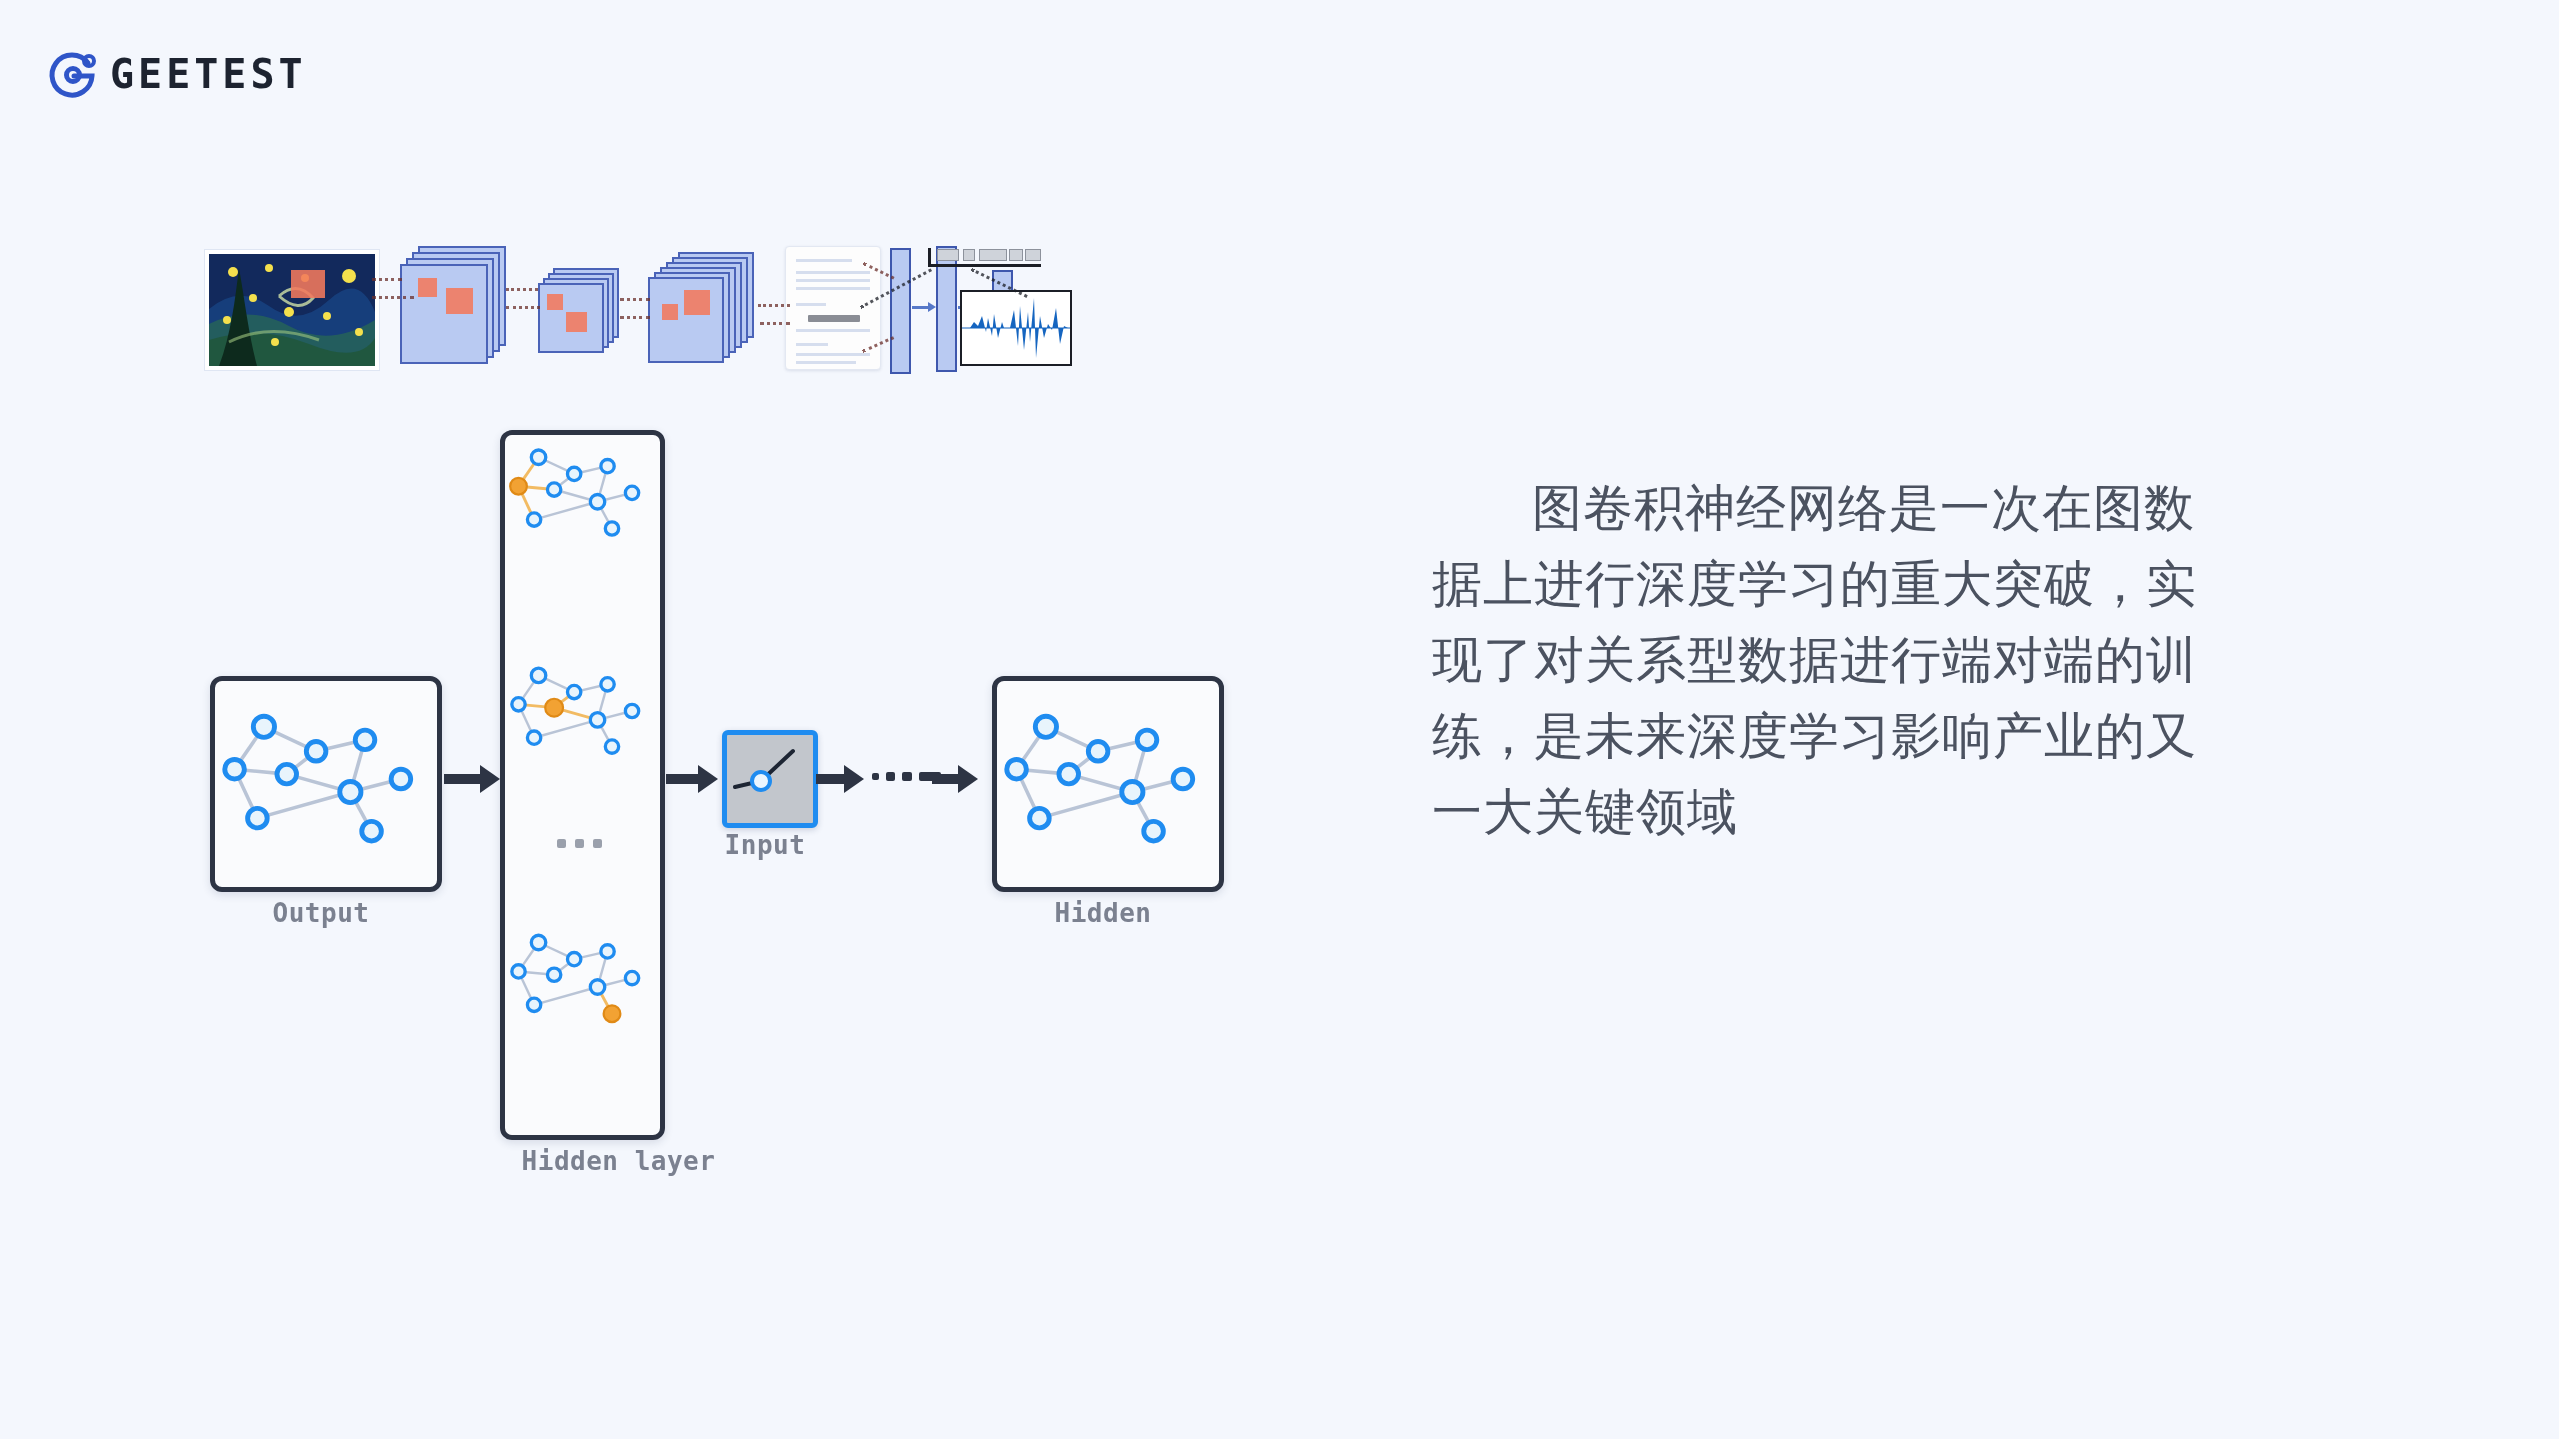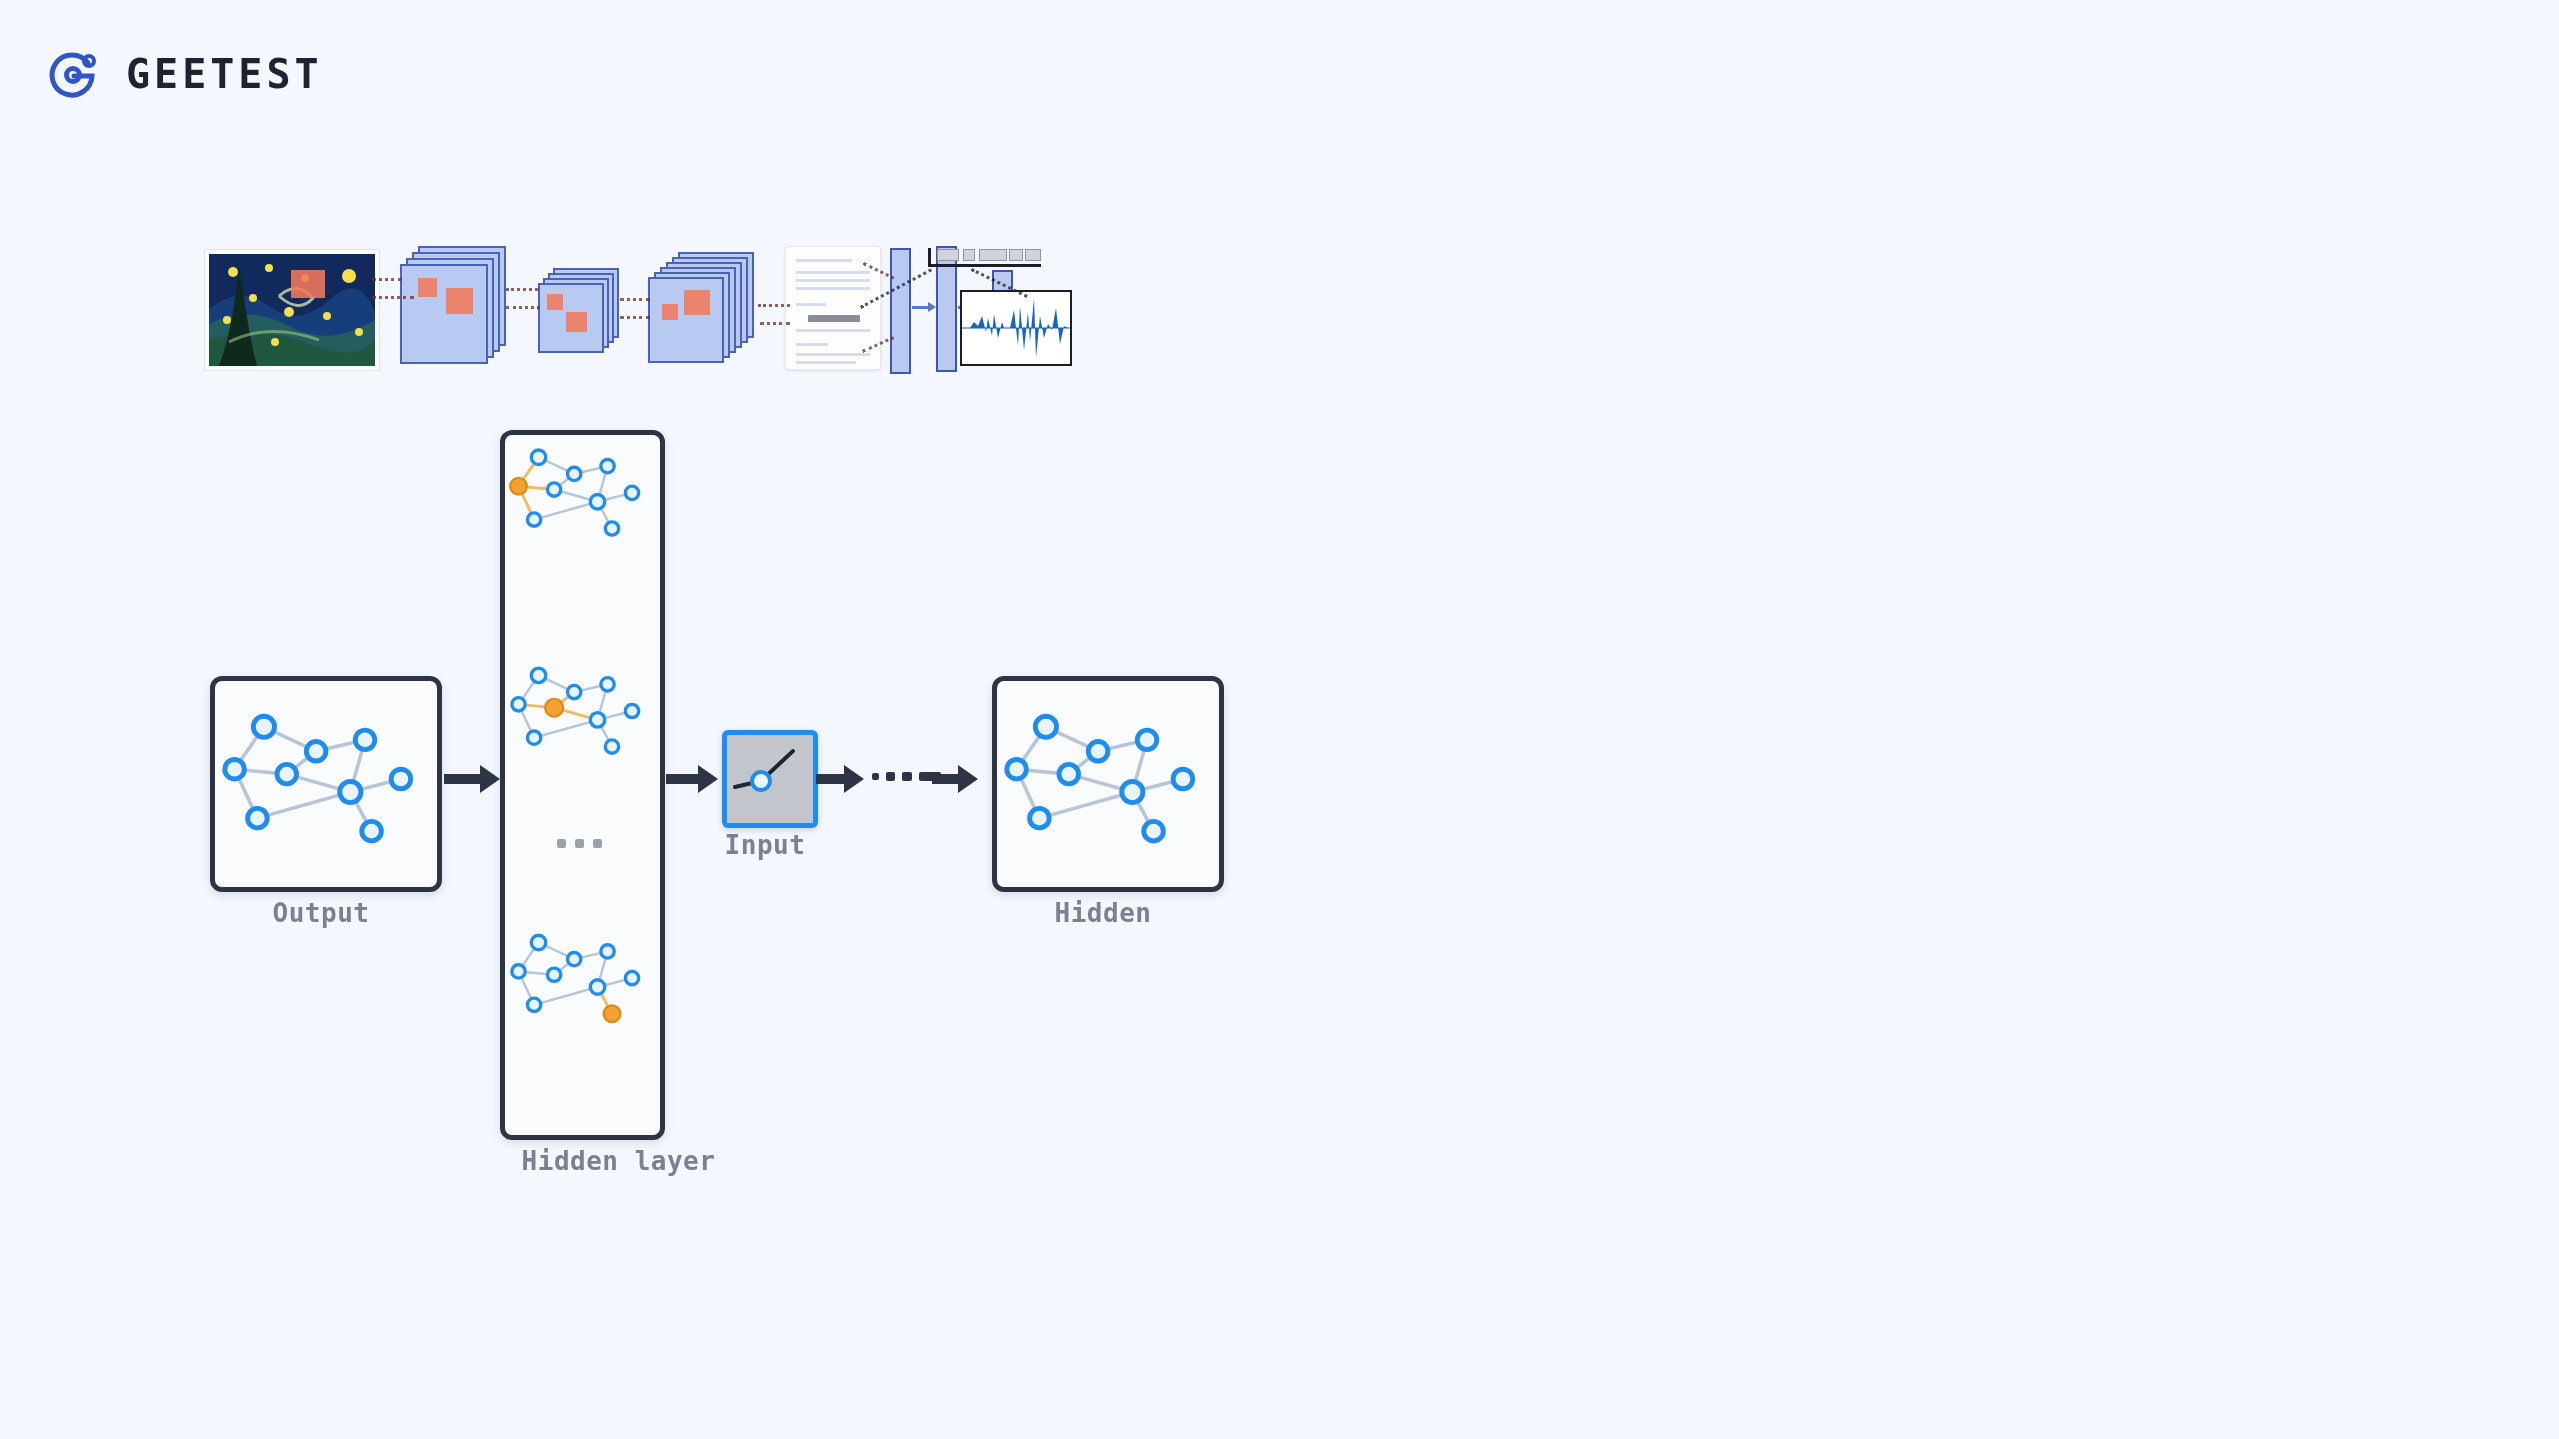--- a/index.html
+++ b/index.html
@@ -4,21 +4,21 @@
 <style>
   html,body{margin:0;padding:0;}
   body{
     width:2559px;height:1439px;
     background:#f4f7fd;
     font-family:"Liberation Sans","DejaVu Sans",sans-serif;
     overflow:hidden;position:relative;
   }
 
   
-  .brand{position:absolute;left:44px;top:46px;display:flex;align-items:center;gap:26px;}
+  .brand{position:absolute;left:44px;top:46px;display:flex;align-items:center;gap:10px;}
   .brand-mark{width:56px;height:56px;}
   .brand-text{font-size:40px;letter-spacing:4px;font-weight:700;color:#1d2330;
     font-family:"DejaVu Sans Mono","Liberation Mono",monospace;}
 
   
   .cnn-strip{position:absolute;left:200px;top:238px;width:1090px;height:160px;}
   .starry{position:absolute;left:5px;top:12px;width:166px;height:112px;
     background:#10224a;border:4px solid #ffffff;box-shadow:0 0 0 1px #dfe6f3;overflow:hidden;}
   .starry svg{display:block;}
 
@@ -391,13 +391,14 @@
         <circle cx="114" cy="48" r="6"></circle>
           <circle cx="26" cy="72" r="6"></circle>
           <circle cx="96" cy="80" r="6"></circle>
       </g>
     </svg>
   </div>
   <div class="box-label" style="left:782px;top:468px;width:222px;">Hidden</div>
 </div>
 
 <div class="copy">
+  <p class="para">图卷积神经网络是一次在图数据上进行深度学习的重大突破，实现了对关系型数据进行端对端的训练，是未来深度学习影响产业的又一大关键领域</p>
 </div>
 
 </body></html>

